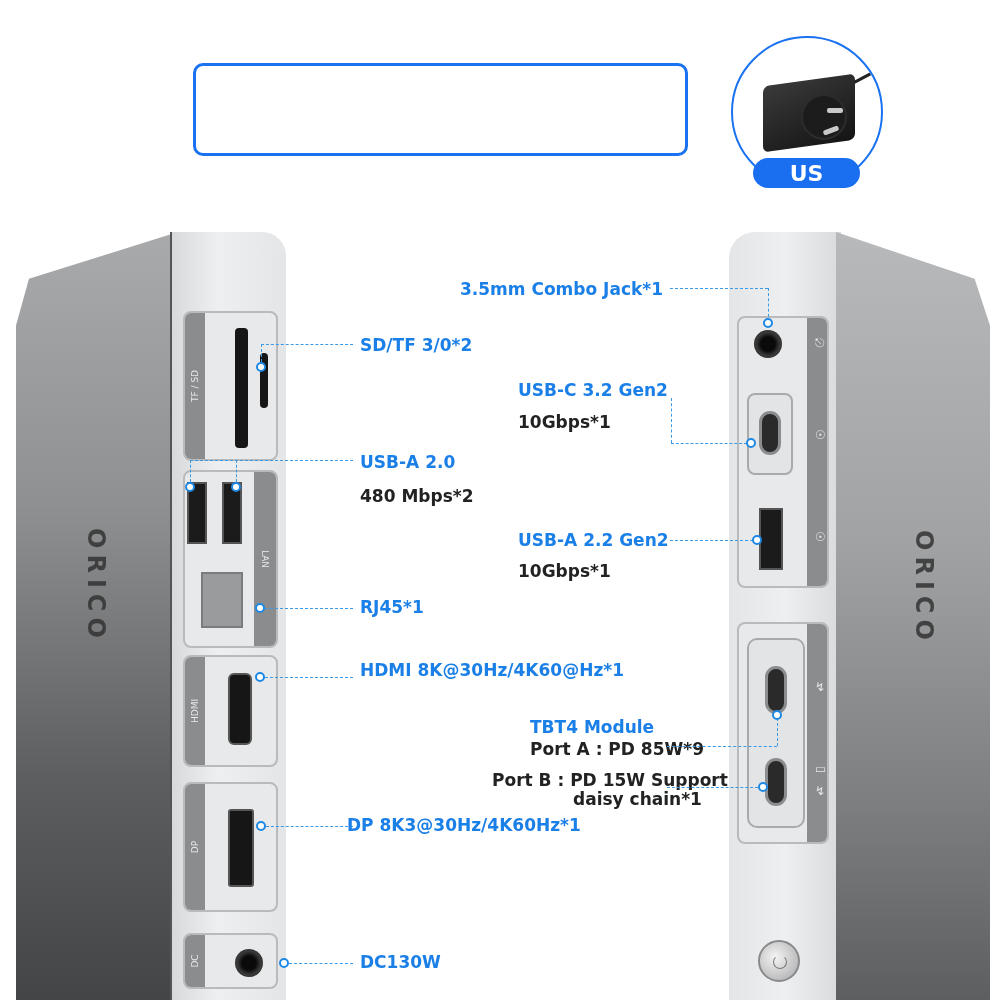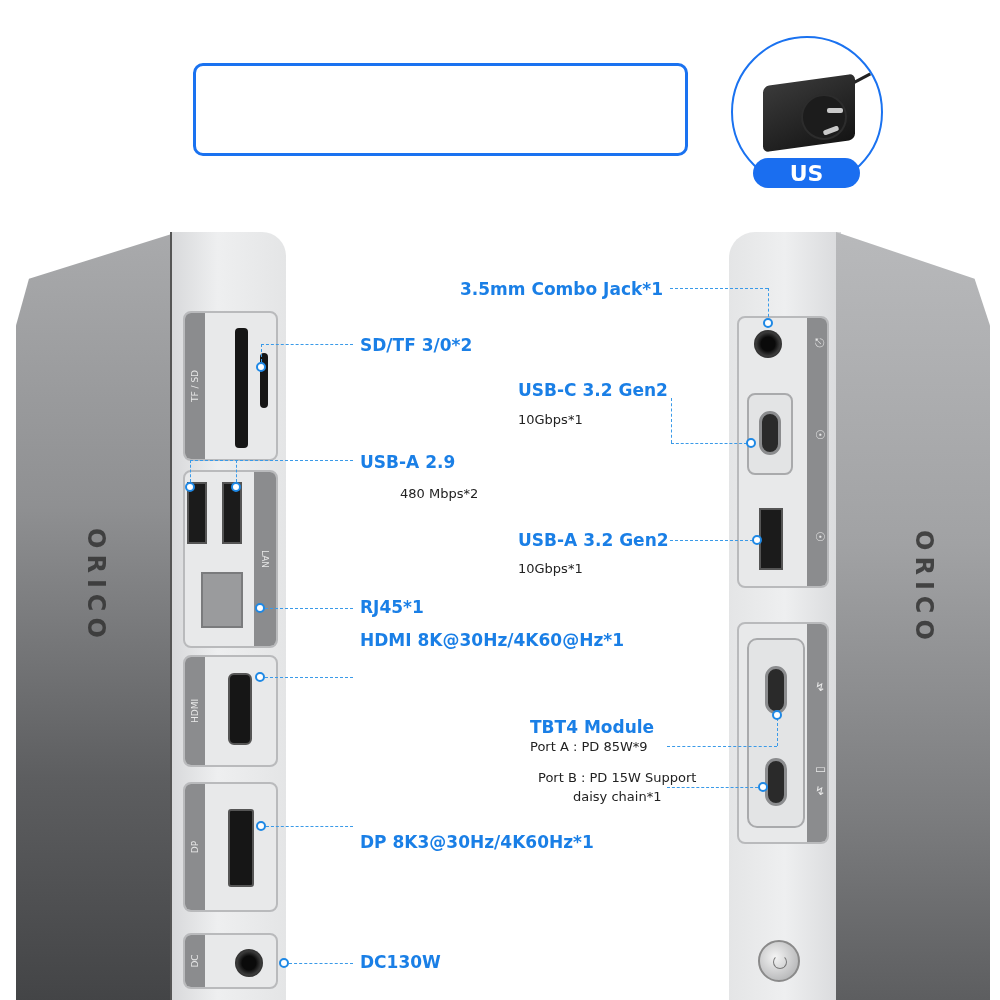--- a/index.html
+++ b/index.html
@@ -76,21 +76,21 @@
   .slot { position: absolute; background: #161616; border-radius: 4px; }
   .usb-a { position: absolute; background: #1b1b1b; border: 2px solid #555; }
   .usb-c { position: absolute; width: 22px; height: 44px; border-radius: 11px; background: #2a2a2a; border: 3px solid #8b8c8e; }
   .jack { position: absolute; border-radius: 50%; background: radial-gradient(circle, #0a0a0a 35%, #3a3a3a 60%, #1a1a1a 100%); }
 
   .dot { position: absolute; width: 10px; height: 10px; border-radius: 50%; border: 2px solid #1e88e5; background: #fff; }
   .hline { position: absolute; height: 0; border-top: 1.5px dashed #3a9ae8; }
   .vline { position: absolute; width: 0; border-left: 1.5px dashed #3a9ae8; }
 
   .label-main { position: absolute; font-weight: bold; font-size: 17px; color: #1a7fe6; white-space: nowrap; }
-  .label-sub { position: absolute; font-size: 13px; color: #222; white-space: nowrap; }
+  .label-sub { position: absolute; font-size: 17px; color: #222; white-space: nowrap; font-weight: bold; }
 
   .logo-vert { position: absolute; color: #2a2a2a; font-weight: bold; font-size: 26px; letter-spacing: 6px; writing-mode: vertical-rl; opacity: 0.85; }
   .power-btn { position: absolute; left: 758px; top: 940px; width: 42px; height: 42px; border-radius: 50%;
     background: radial-gradient(circle at 40% 40%, #f4f4f4, #a5a6a8); border: 2px solid #8a8a8a; }
   .power-btn::after { content: ""; position: absolute; left: 13px; top: 13px; width: 12px; height: 12px; border-radius: 50%; border: 1.5px solid #777; border-top-color: transparent; }
   .side-icon { position: absolute; color: #e8e8e8; font-size: 12px; }
 </style>
 </head>
 <body>
 
@@ -151,34 +151,34 @@
 <div class="dot" style="left:256px;top:362px;"></div>
 <div class="vline" style="left:261px;top:344px;height:18px;"></div>
 <div class="hline" style="left:261px;top:344px;width:92px;"></div>
 <div class="label-main" style="left:360px;top:335px;">SD/TF 3/0*2</div>
 
 <div class="dot" style="left:185px;top:482px;"></div>
 <div class="dot" style="left:231px;top:482px;"></div>
 <div class="vline" style="left:190px;top:460px;height:22px;"></div>
 <div class="vline" style="left:236px;top:460px;height:22px;"></div>
 <div class="hline" style="left:190px;top:460px;width:163px;"></div>
-<div class="label-main" style="left:360px;top:452px;">USB-A 2.9</div>
-<div class="label-sub" style="left:360px;top:486px;margin-left:40px;">480 Mbps*2</div>
+<div class="label-main" style="left:360px;top:452px;">USB-A 2.0</div>
+<div class="label-sub" style="left:360px;top:486px;">480 Mbps*2</div>
 
 <div class="dot" style="left:255px;top:603px;"></div>
 <div class="hline" style="left:265px;top:608px;width:88px;"></div>
 <div class="label-main" style="left:360px;top:597px;">RJ45*1</div>
 
 <div class="dot" style="left:255px;top:672px;"></div>
 <div class="hline" style="left:265px;top:677px;width:88px;"></div>
-<div class="label-main" style="left:360px;top:630px;">HDMI 8K@30Hz/4K60@Hz*1</div>
+<div class="label-main" style="left:360px;top:660px;">HDMI 8K@30Hz/4K60@Hz*1</div>
 
 <div class="dot" style="left:256px;top:821px;"></div>
 <div class="hline" style="left:266px;top:826px;width:87px;"></div>
-<div class="label-main" style="left:360px;top:815px;margin-top:17px;">DP 8K3@30Hz/4K60Hz*1</div>
+<div class="label-main" style="left:347px;top:815px;">DP 8K3@30Hz/4K60Hz*1</div>
 
 <div class="dot" style="left:279px;top:958px;"></div>
 <div class="hline" style="left:289px;top:963px;width:64px;"></div>
 <div class="label-main" style="left:360px;top:952px;">DC130W</div>
 
 <div class="dev-right-front"></div>
 <div class="dev-right-side"></div>
 <div class="logo-vert" style="left:910px;top:530px;color:#333;font-size:24px;">ORICO</div>
 
 <div class="panel" style="left:737px;top:316px;width:92px;height:272px;">
@@ -210,26 +210,26 @@
 <div class="hline" style="left:670px;top:288px;width:98px;"></div>
 <div class="vline" style="left:768px;top:288px;height:34px;"></div>
 <div class="dot" style="left:763px;top:318px;"></div>
 
 <div class="label-main" style="left:518px;top:380px;">USB-C 3.2 Gen2</div>
 <div class="label-sub" style="left:518px;top:412px;">10Gbps*1</div>
 <div class="vline" style="left:671px;top:398px;height:45px;"></div>
 <div class="hline" style="left:671px;top:443px;width:76px;"></div>
 <div class="dot" style="left:746px;top:438px;"></div>
 
-<div class="label-main" style="left:518px;top:530px;">USB-A 3.2 Gen2</div>
+<div class="label-main" style="left:518px;top:530px;">USB-A 2.2 Gen2</div>
 <div class="label-sub" style="left:518px;top:561px;">10Gbps*1</div>
 <div class="hline" style="left:670px;top:540px;width:83px;"></div>
 <div class="dot" style="left:752px;top:535px;"></div>
 
 <div class="label-main" style="left:530px;top:709px;margin-top:8px;">TBT4 Module</div>
 <div class="label-sub" style="left:530px;top:739px;">Port A : PD 85W*9</div>
-<div class="label-sub" style="left:538px;top:770px;">Port B : PD 15W Support</div>
+<div class="label-sub" style="left:492px;top:770px;">Port B : PD 15W Support</div>
 <div class="label-sub" style="left:573px;top:789px;">daisy chain*1</div>
 <div class="hline" style="left:667px;top:746px;width:110px;"></div>
 <div class="vline" style="left:777px;top:718px;height:28px;"></div>
 <div class="dot" style="left:772px;top:710px;"></div>
 <div class="hline" style="left:667px;top:787px;width:91px;"></div>
 <div class="dot" style="left:758px;top:782px;"></div>
 
 </body></html>

